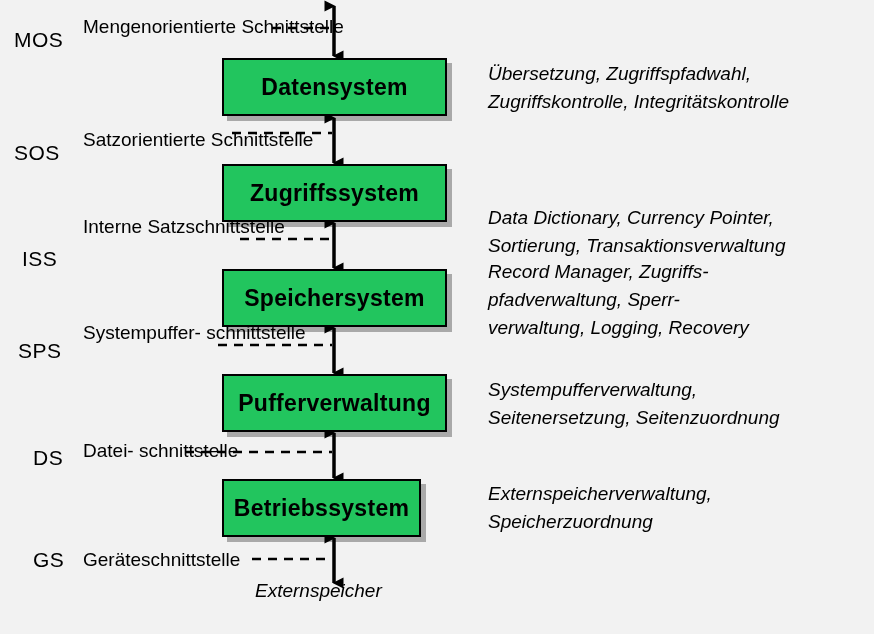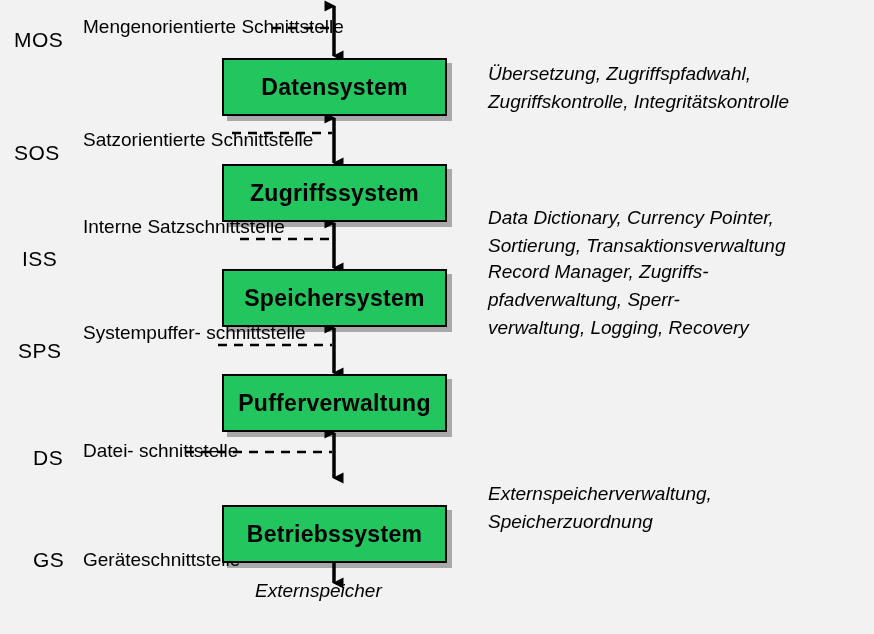--- a/index.html
+++ b/index.html
@@ -129,29 +129,31 @@
   </div>
   <div class="layer-box" style="left:222px; top:269px; width:225px; height:58px;">
     <span>Speichersystem</span>
   </div>
   <div class="layer-box" style="left:222px; top:164px; width:225px; height:58px;">
     <span>Zugriffssystem</span>
   </div>
   <div class="layer-box" style="left:222px; top:374px; width:225px; height:58px;">
     <span>Pufferverwaltung</span>
   </div>
-  <div class="layer-box" style="left:222px; top:479px; width:225px; height:58px;margin-top:26px;">
+  <div class="layer-box" style="left:222px; top:479px; width:199px; height:58px;">
     <span>Betriebssystem</span>
   </div>
 
   <div class="annot" style="left:488px; top:60px;">Übersetzung, Zugriffspfadwahl,
 Zugriffskontrolle, Integritätskontrolle</div>
   <div class="annot" style="left:488px; top:164px;margin-top:40px;">Data Dictionary, Currency Pointer,
 Sortierung, Transaktionsverwaltung</div>
   <div class="annot" style="left:488px; top:258px;font-style:italic;">Record Manager, Zugriffs-
 pfadverwaltung, Sperr-
 verwaltung, Logging, Recovery</div>
+  <div class="annot" style="left:488px; top:376px;">Systempufferverwaltung,
+Seitenersetzung, Seitenzuordnung</div>
   <div class="annot" style="left:488px; top:480px;">Externspeicherverwaltung,
 Speicherzuordnung</div>
 
   <div class="bottom-label" style="left:255px; top:580px;">Externspeicher</div>
 
 </div>
 
 </body></html>

